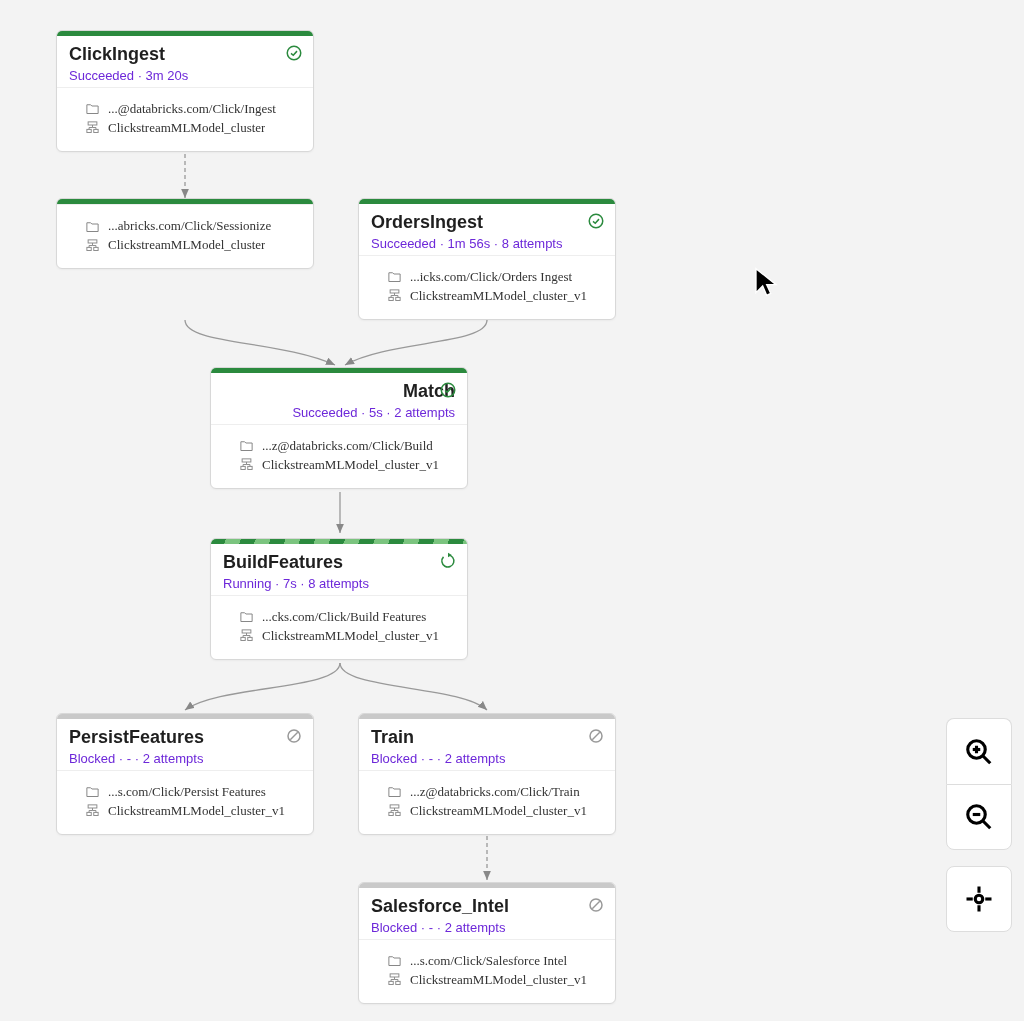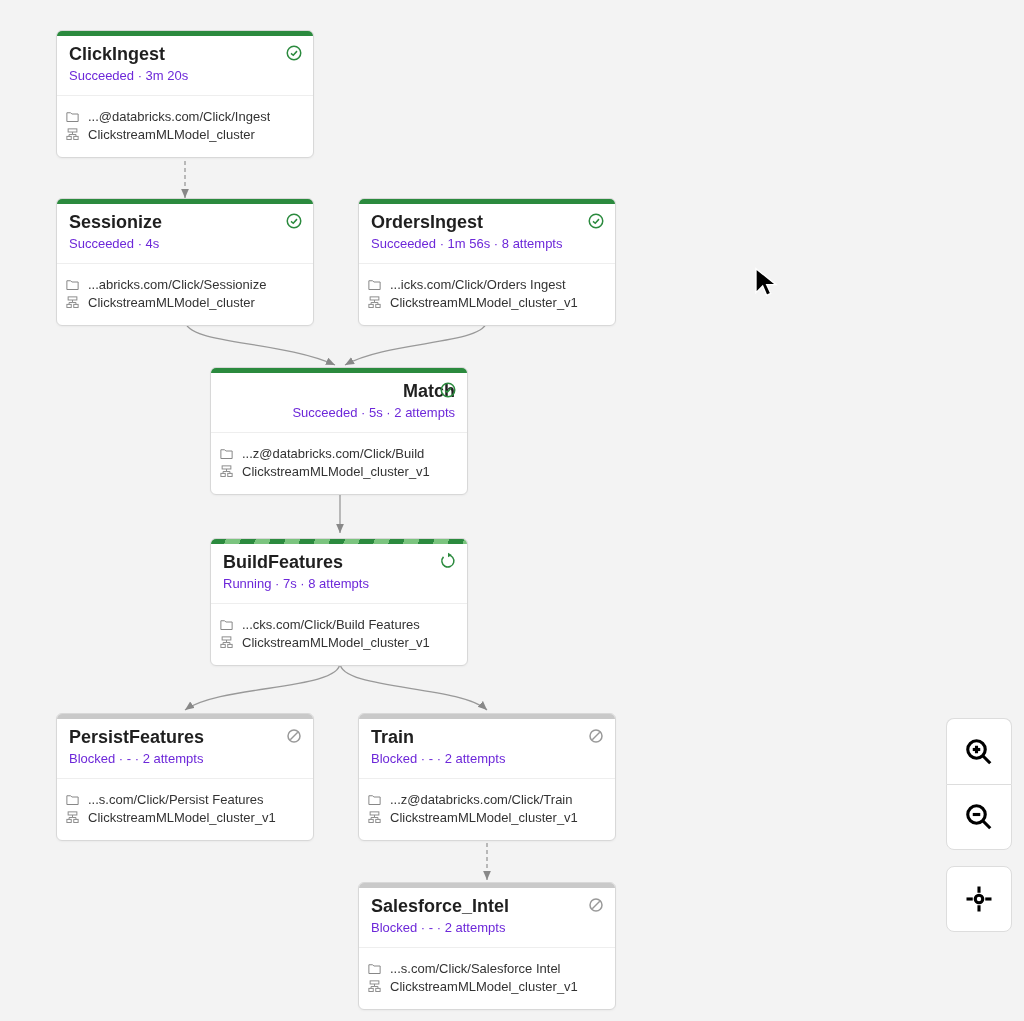--- a/index.html
+++ b/index.html
@@ -67,22 +67,22 @@
   }
   .node .status-icon {
     position: absolute;
     right: 10px;
     top: 8px;
     width: 18px;
     height: 18px;
   }
   .node .meta {
     border-top: 1px solid #eee;
-    margin-top: 8px;
-    padding: 10px 12px 12px 8px;
+    padding: 10px 12px 12px 28px;
+    font-family: Liberation Serif, serif;
   }
   .node .meta-row {
     display: flex;
     align-items: center;
     gap: 8px;
     font-size: 13px;
     color: #333;
     margin: 3px 0;
     white-space: nowrap;
     overflow: hidden;
@@ -217,27 +217,20 @@
         <svg class="ico">
             <use href="#ic-cluster"></use>
           </svg>
         <span class="txt">ClickstreamMLModel_cluster</span>
       </div>
     </div>
   </div>
 
   <div class="node" style="left:56px; top:198px;">
     <div class="bar succeeded"></div>
-    <div class="head">
-      <div class="title">Sessionize</div>
-      <div class="status">Succeeded · 4s</div>
-      <svg class="status-icon">
-          <use href="#ic-check-circle"></use>
-        </svg>
-    </div>
     <div class="meta">
       <div class="meta-row">
         <svg class="ico">
             <use href="#ic-folder"></use>
           </svg>
         <span class="txt">...abricks.com/Click/Sessionize</span>
       </div>
       <div class="meta-row">
         <svg class="ico">
             <use href="#ic-cluster"></use>

